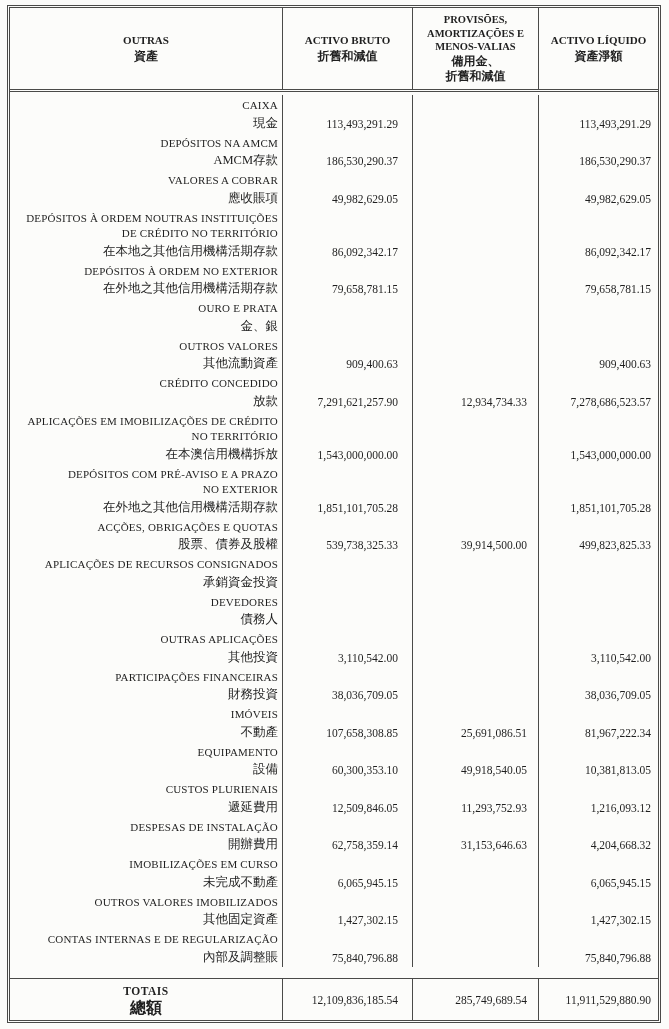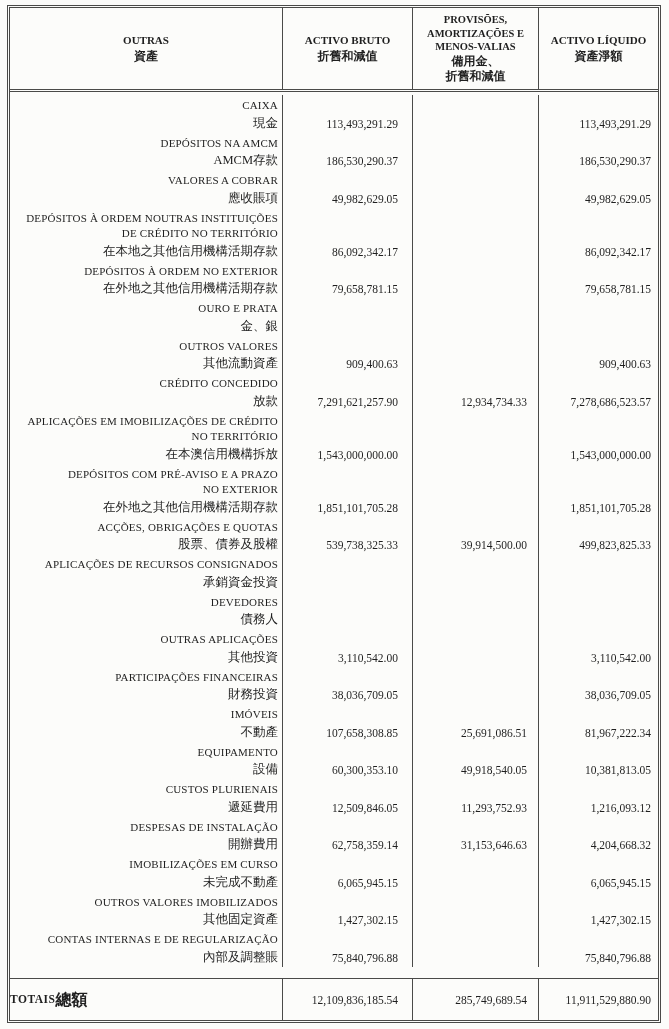--- a/index.html
+++ b/index.html
@@ -79,21 +79,22 @@
   
   .totals-row {
     display: flex;
     flex-shrink: 0;
     height: 42px;
     border-top: 1px solid #4a4a48;
   }
   .totals-label {
     width: 272px;
     display: flex;
-    flex-direction: row;
+    flex-direction: column;
+    justify-content: center;
     align-items: center;
     font-weight: bold;
   }
   .totals-label .pt { font-size: 11.5px; line-height: 15px; letter-spacing: 0.5px; }
   .totals-label .cjk { font-size: 16px; line-height: 17px; }
   .totals-num {
     display: flex;
     align-items: center;
     justify-content: flex-end;
     font-size: 11.5px;

